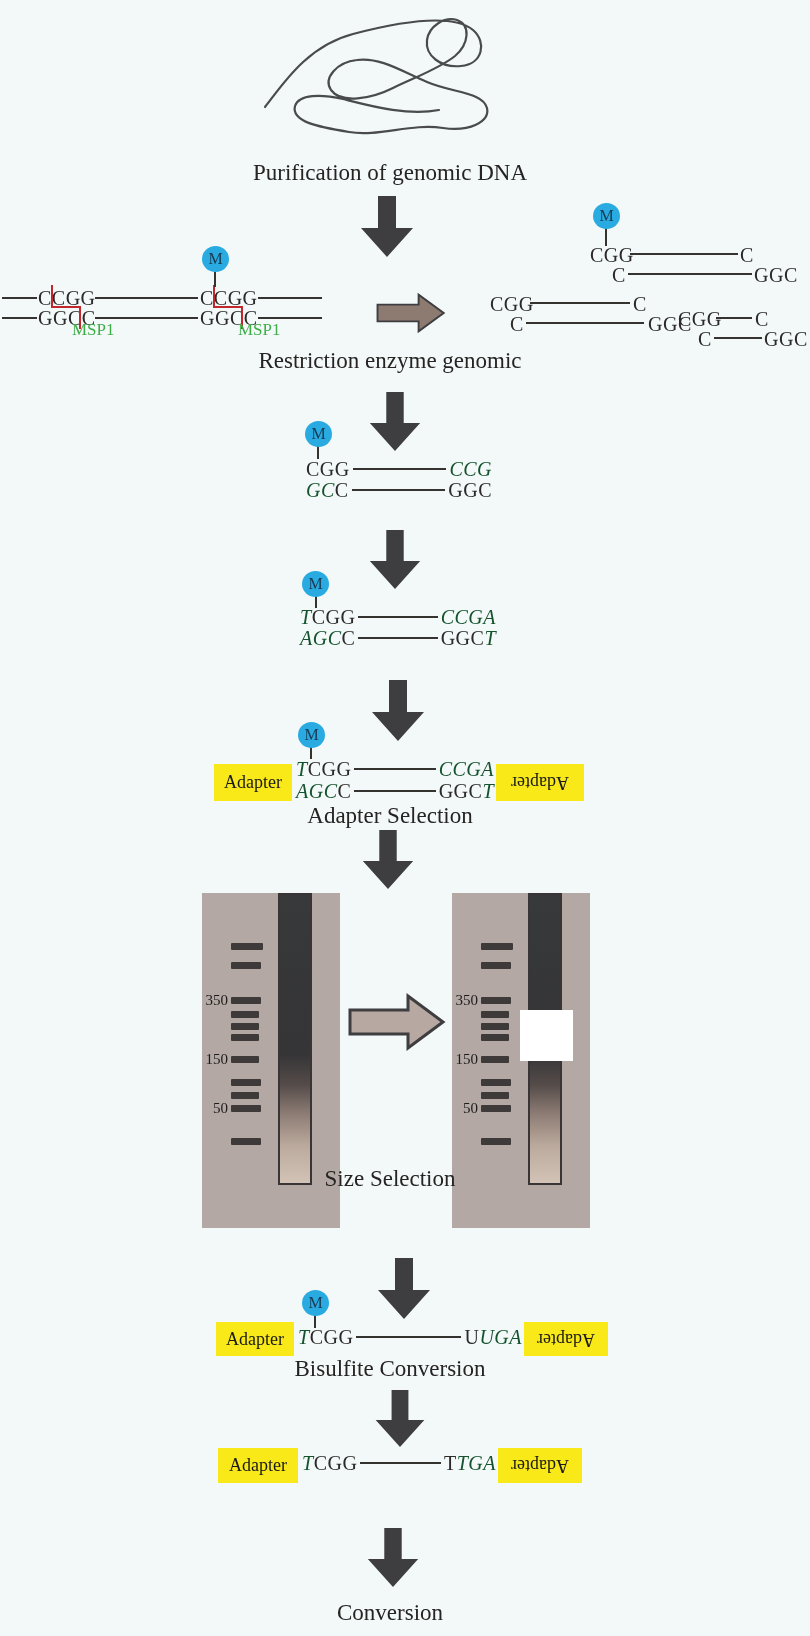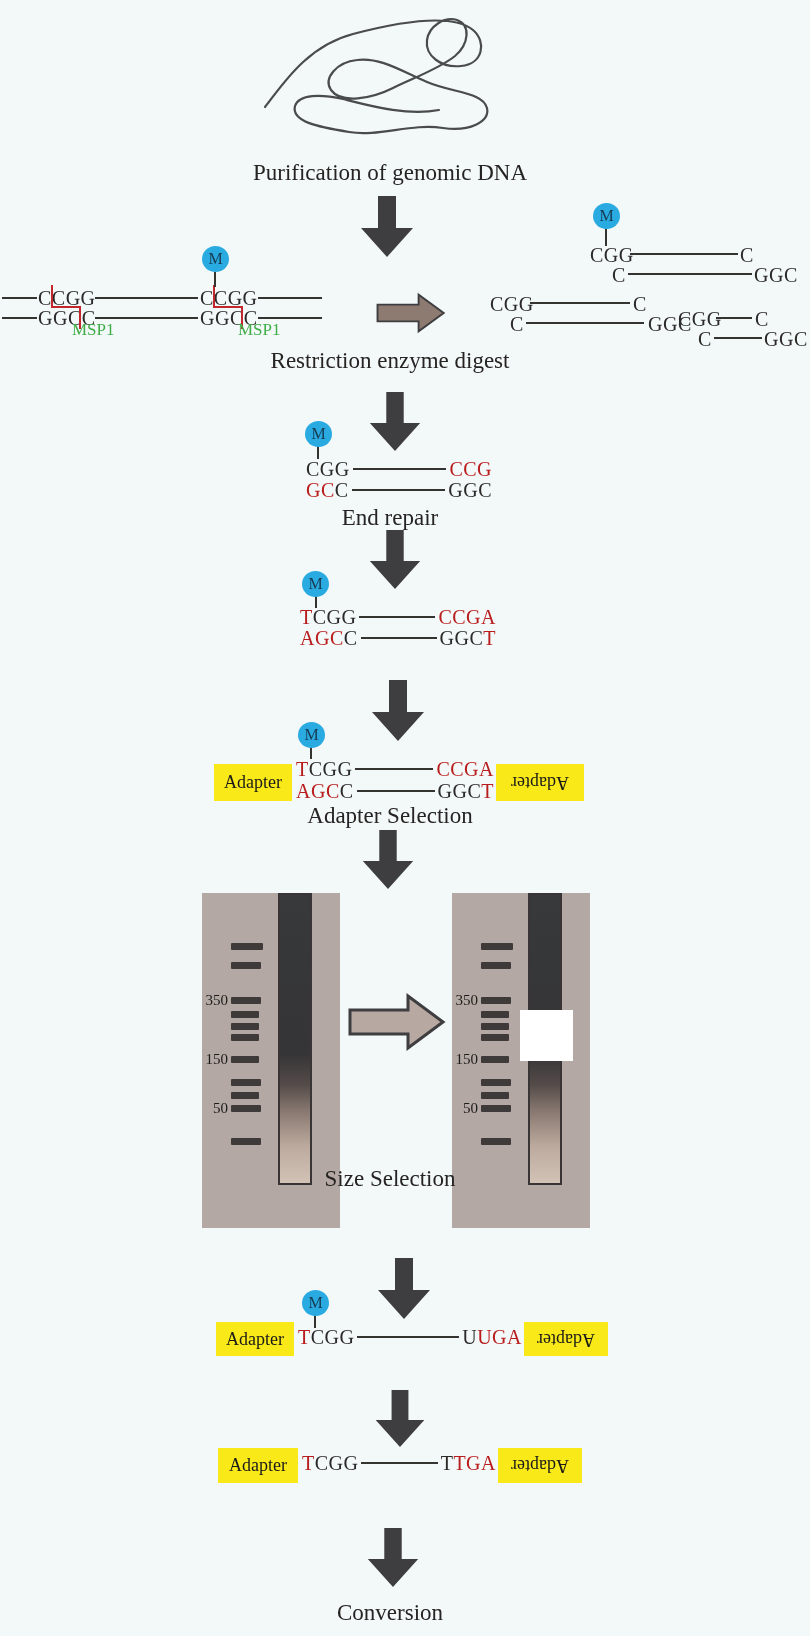--- a/index.html
+++ b/index.html
@@ -8,21 +8,21 @@
     background:#f3f8f8;
     font-family:"Liberation Serif","DejaVu Serif",serif;
     color:#262423;
   }
   .canvas{position:absolute;left:0;top:0;width:810px;height:1636px;}
   .steplabel{position:absolute;left:95px;width:590px;text-align:center;
     font-size:23px;color:#262423;white-space:nowrap;}
   .abs{position:absolute;}
   .seq{font-size:20px;line-height:22px;white-space:nowrap;letter-spacing:0.5px;}
   .c-k{color:#2b2a29;}
-  .c-r{color:#b91c1c;}
+  .c-r{color:#14532d;font-style:italic;}
   .hl{position:absolute;height:0;border-top:2px solid #35332f;}
   .row{position:absolute;display:flex;align-items:center;height:22px;}
   .row .hl2{flex:1;height:0;border-top:2px solid #35332f;margin:0 3px;}
   .mcirc{position:absolute;width:27px;height:26px;border-radius:50%;
     background:#29abe2;color:#173a52;font-size:16px;
     display:flex;align-items:center;justify-content:center;}
   .stem{position:absolute;width:2px;background:#35332f;}
   .adapter{position:absolute;background:#f9e918;color:#1a1a1a;font-size:18px;
     display:flex;align-items:center;justify-content:center;}
   .adapter.flip span{transform:rotate(180deg);display:inline-block;}
@@ -113,21 +113,21 @@
 
   <div class="abs" style="left:0;top:0;width:0;height:0">
     <span class="seq c-k abs" style="left:678px;top:308px">CGG</span>
     <div class="hl" style="left:716px;top:317px;width:36px"></div>
     <span class="seq c-k abs" style="left:755px;top:308px">C</span>
     <span class="seq c-k abs" style="left:698px;top:328px">C</span>
     <div class="hl" style="left:714px;top:337px;width:48px"></div>
     <span class="seq c-k abs" style="left:764px;top:328px">GGC</span>
   </div>
 
-  <div class="steplabel" style="top:348px">Restriction enzyme digest</div>
+  <div class="steplabel" style="top:348px">Restriction enzyme genomic</div>
 
   <svg class="abs" style="left:367px;top:392px" width="56" height="60" viewBox="0 0 56 62">
     <polygon points="19,0 37,0 37,32 54,32 28,61 2,32 19,32" fill="#3e3d40"></polygon>
   </svg>
 
   <div class="abs" style="left:0;top:0">
     <div class="stem" style="left:317px;top:446px;height:13px"></div>
     <div class="mcirc" style="left:305px;top:421px">
       <span>M</span>
     </div>
@@ -135,21 +135,20 @@
       <span><span class="c-k">CGG</span></span>
       <span class="hl2"></span>
       <span><span class="c-r">CCG</span></span>
     </div>
     <div class="row seq" style="left:306px;top:479px;width:186px">
       <span><span class="c-r">GC</span><span class="c-k">C</span></span>
       <span class="hl2"></span>
       <span><span class="c-k">GGC</span></span>
     </div>
   </div>
-  <div class="steplabel" style="top:505px">End repair</div>
 
   <svg class="abs" style="left:367px;top:530px" width="56" height="60" viewBox="0 0 56 62">
     <polygon points="19,0 37,0 37,32 54,32 28,61 2,32 19,32" fill="#3e3d40"></polygon>
   </svg>
 
   <div class="abs" style="left:0;top:0">
     <div class="stem" style="left:315px;top:596px;height:12px"></div>
     <div class="mcirc" style="left:302px;top:571px">
       <span>M</span>
     </div>
@@ -254,20 +253,21 @@
     </div>
     <div class="row seq" style="left:298px;top:1326px;width:224px">
       <span><span class="c-r">T</span><span class="c-k">CGG</span></span>
       <span class="hl2"></span>
       <span><span class="c-k">U</span><span class="c-r">UGA</span></span>
     </div>
     <div class="adapter flip" style="left:524px;top:1322px;width:84px;height:34px">
       <span>Adapter</span>
     </div>
   </div>
+  <div class="steplabel" style="top:1356px">Bisulfite Conversion</div>
 
   <svg class="abs" style="left:372px;top:1390px" width="56" height="58" viewBox="0 0 56 62">
     <polygon points="19,0 37,0 37,32 54,32 28,61 2,32 19,32" fill="#3e3d40"></polygon>
   </svg>
 
   <div class="abs" style="left:0;top:0">
     <div class="adapter" style="left:218px;top:1448px;width:80px;height:35px">
       <span>Adapter</span>
     </div>
     <div class="row seq" style="left:302px;top:1452px;width:194px">

